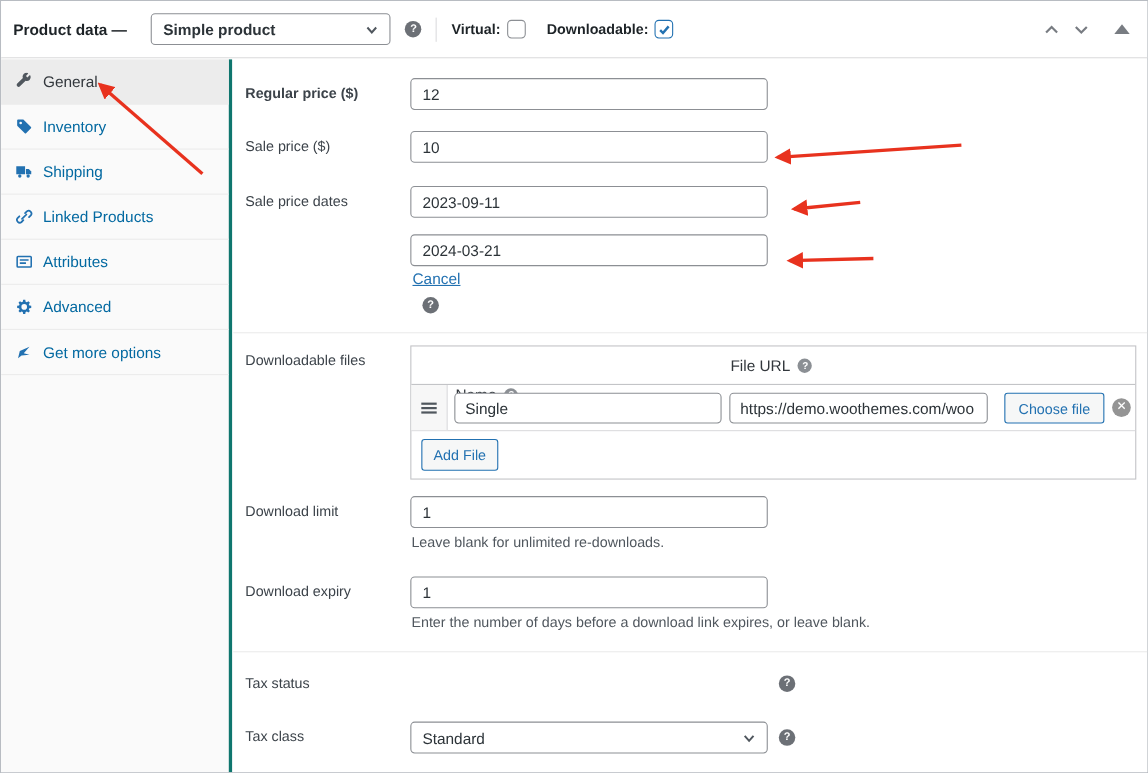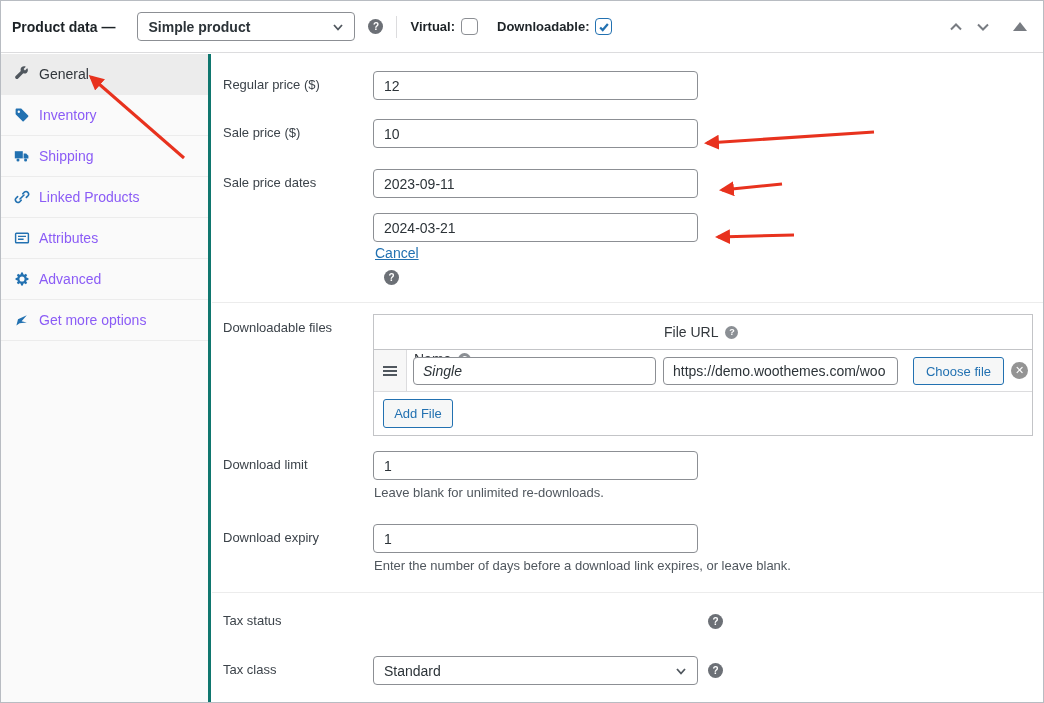--- a/index.html
+++ b/index.html
@@ -30,21 +30,21 @@
   .hdr-spacer { flex:1; }
   .order-btn { width:20px; height:20px; display:flex; align-items:center; justify-content:center; cursor:pointer; }
   .order-btn svg { width:16px; height:16px; stroke:#787c82; fill:none; stroke-width:2; }
   .toggle-tri { width:0; height:0; border-left:7px solid transparent; border-right:7px solid transparent;
                 border-bottom:9px solid #787c82; margin:0 16px 0 20px; cursor:pointer; }
 
   
   .tabs { position:absolute; top:53px; left:0; width:210px; bottom:0; background:#fafafa;
           border-right:3px solid #0f766e; list-style:none; }
   .tab { height:41px; display:flex; align-items:center; gap:9px; padding-left:13px;
-         border-bottom:1px solid #ececec; color:#8b5cf6; font-size:14px; cursor:pointer; }
+         border-bottom:1px solid #ececec; color:#0369a1; font-size:14px; cursor:pointer; }
   .tab .ticon { width:16px; height:16px; flex:none; color:#2271b1; }
   .tab.active { background:#ececec; color:#32373c; }
   .tab.active .ticon { color:#50575e; }
   .ticon svg { width:16px; height:16px; display:block; }
 
   
   .main { position:absolute; left:211px; top:53px; right:0; bottom:0; background:#fff; }
   .flabel { position:absolute; left:11px; width:145px; font-size:13px; color:#3c434a; }
   .tinput { position:absolute; left:161px; width:325px; height:29px; border:1px solid #8c8f94;
             border-radius:4px; padding:0 10px; font-size:14px; color:#2c3338; background:#fff;
@@ -62,21 +62,21 @@
   .col-url  { left:290px; }
   .ft-row { position:relative; height:42px; border-bottom:1px solid #dcdcde; }
   .drag-cell { position:absolute; left:0; top:0; bottom:0; width:33px; background:#f7f7f7;
                border-right:1px solid #dcdcde; display:flex; align-items:center; justify-content:center;
                cursor:grab; color:#555; }
   .drag-cell .bars { width:14px; height:10px; border-top:2px solid #50575e; border-bottom:2px solid #50575e; position:relative; }
   .drag-cell .bars:before { content:""; position:absolute; left:0; right:0; top:2px; border-top:2px solid #50575e; }
   .ft-row input { position:absolute; top:7px; height:28px; border:1px solid #8c8f94; border-radius:4px;
                   padding:0 9px; font-size:14px; color:#2c3338;
                   font-family:"Liberation Sans","DejaVu Sans",sans-serif; }
-  .fname { left:39px; width:243px;font-style:italic; }
+  .fname { left:39px; width:243px; }
   .furl  { left:289px; width:235px; }
   .btn-secondary { border:1px solid #2271b1; background:#f6f7f7; color:#2271b1; border-radius:3px;
                    font-size:13px; cursor:pointer; font-family:"Liberation Sans","DejaVu Sans",sans-serif; }
   .choose-btn { position:absolute; left:539px; top:7px; width:91px; height:28px; }
   .del-x { position:absolute; left:637px; top:12px; width:17px; height:17px; border-radius:50%;
            background:#949494; color:#fff; display:flex; align-items:center; justify-content:center;
            font-size:11px; font-weight:bold; cursor:pointer; line-height:1; }
   .ft-foot { position:relative; height:43px; }
   .addfile-btn { position:absolute; left:9px; top:7px; width:70px; height:29px; }
 
@@ -193,21 +193,21 @@
         <svg viewBox="0 0 20 20" fill="currentColor">
             <path d="M3 17l2-8 11-5-6.5 7.5L16 13l-9 1-4 3z"></path>
           </svg>
       </span>
       <span>Get more options</span>
     </li>
   </ul>
 
   <div class="main">
 
-    <span class="flabel" style="top:23px;">Regular price ($)</span>
+    <span class="flabel" style="top:23px;font-weight:bold;">Regular price ($)</span>
     <input class="tinput" style="top: 17px;" value="12">
 
     <span class="flabel" style="top:71px;">Sale price ($)</span>
     <input class="tinput" style="top: 65px;" value="10">
 
     <span class="flabel" style="top:121px;">Sale price dates</span>
     <input class="tinput" style="top: 159px;" value="2024-03-21">
     <input class="tinput" style="top: 115px;" value="2023-09-11">
     <a class="cancel-link" style="top:191px;">Cancel</a>
     <span class="help-dot" style="position:absolute; left:172px; top:216px;">?</span>

